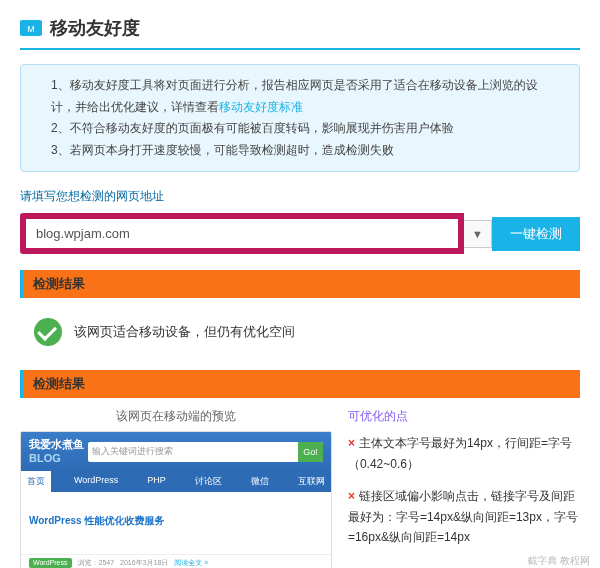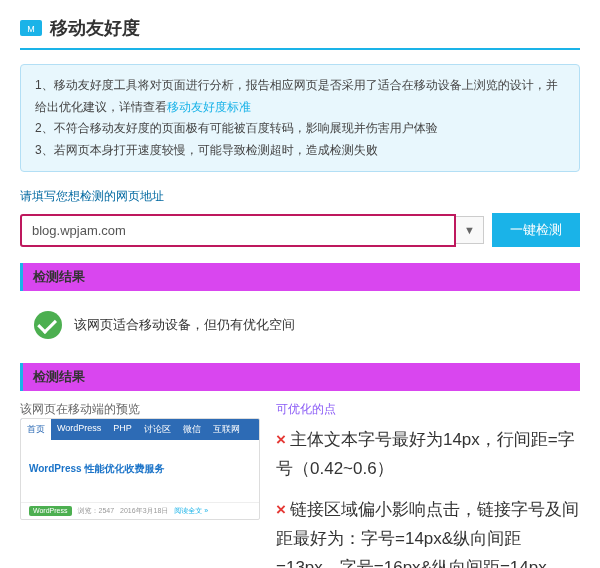--- a/index.html
+++ b/index.html
@@ -32,21 +32,21 @@
     }
     .page-title {
       font-size: 18px;
       font-weight: bold;
       color: #333;
     }
     .notice-box {
       background: #e8f7fd;
       border: 1px solid #b3dff5;
       border-radius: 4px;
-      padding: 10px 14px;
+      padding: 10px 30px;
       margin-bottom: 16px;
       font-size: 12px;
       line-height: 1.8;
       color: #444;
     }
     .notice-box a {
       color: #1ab3e8;
       text-decoration: none;
     }
     .input-section-label {
@@ -54,21 +54,21 @@
       color: #0369a1;
       margin-bottom: 8px;
     }
     .input-row {
       display: flex;
       align-items: center;
       margin-bottom: 16px;
     }
     .url-input {
       flex: 1;
-      border: 2px solid #be185d;
+      border: 6px solid #be185d;
       border-radius: 3px 0 0 3px;
       padding: 7px 10px;
       font-size: 13px;
       outline: none;
       color: #555;
       background: #fff;
     }
     .url-select-arrow {
       border: 1px solid #ccc;
       border-left: none;
@@ -78,27 +78,27 @@
       color: #666;
       font-size: 11px;
       border-radius: 0;
     }
     .check-btn {
       background: #1ab3e8;
       color: #fff;
       border: none;
       border-radius: 0;
       padding: 8px 18px;
-      margin-left: 8px;
+      margin-left: 0;
       cursor: pointer;
       font-size: 13px;
       white-space: nowrap;
     }
     .section-header {
-      background: #d946ef;
+      background: #f97316;
       border-left: 3px solid #1ab3e8;
       padding: 5px 10px;
       font-size: 13px;
       font-weight: bold;
       color: #333;
       margin-bottom: 10px;
     }
     .result-row {
       display: flex;
       align-items: center;
@@ -133,23 +133,24 @@
     }
     .preview-section {
       display: flex;
       gap: 16px;
       margin-top: 4px;
     }
     .preview-left {
       flex: 0 0 240px;
     }
     .preview-left-title {
-      text-align: left;
+      text-align: center;
       font-size: 12px;
       color: #666;
+      margin-bottom: 6px;
     }
     .preview-frame {
       border: 1px solid #ddd;
       border-radius: 2px;
       overflow: hidden;
       background: #fff;
     }
     .preview-header-bar {
       background: linear-gradient(180deg, #3a7dc9 0%, #2d6bb5 100%);
       padding: 6px 8px;
@@ -187,21 +188,21 @@
       color: #fff;
       font-size: 9px;
       padding: 2px 5px;
       height: 100%;
       display: flex;
       align-items: center;
     }
     .preview-nav {
       background: #2d6bb5;
       display: flex;
-      gap: 0;
+      gap: 17px;
       text-align: center;
     }
     .preview-nav-item {
       color: #fff;
       font-size: 9px;
       padding: 4px 6px;
       white-space: nowrap;
     }
     .preview-nav-item.active {
       background: #fff;
@@ -240,21 +241,21 @@
     .preview-right {
       flex: 1;
     }
     .preview-right-title {
       font-size: 12px;
       color: #8b5cf6;
       margin-bottom: 8px;
     }
     .optimize-item {
       margin-bottom: 12px;
-      font-size: 17px;
+      font-size: 12px;
       line-height: 1.7;
       color: #333;
     }
     .optimize-item::before {
       content: '×';
       color: #e53935;
       font-weight: bold;
       margin-right: 4px;
     }
     .watermark {
@@ -305,20 +306,30 @@
   </div>
 
   <div class="section-header">检测结果</div>
 
   <div class="preview-section">
 
     <div class="preview-left">
       <div class="preview-left-title">该网页在移动端的预览</div>
       <div class="preview-frame">
 
+        <div class="preview-header-bar">
+          <div class="preview-logo-text">
+            <div>我爱水煮鱼</div>
+            <div class="sub">BLOG</div>
+          </div>
+          <div class="preview-search-area">
+            <div class="preview-search-input">输入关键词进行搜索</div>
+            <div class="preview-search-btn">Go!</div>
+          </div>
+        </div>
 
         <div class="preview-nav">
           <div class="preview-nav-item active">首页</div>
           <div class="preview-nav-item">WordPress</div>
           <div class="preview-nav-item">PHP</div>
           <div class="preview-nav-item">讨论区</div>
           <div class="preview-nav-item">微信</div>
           <div class="preview-nav-item">互联网</div>
         </div>
 

